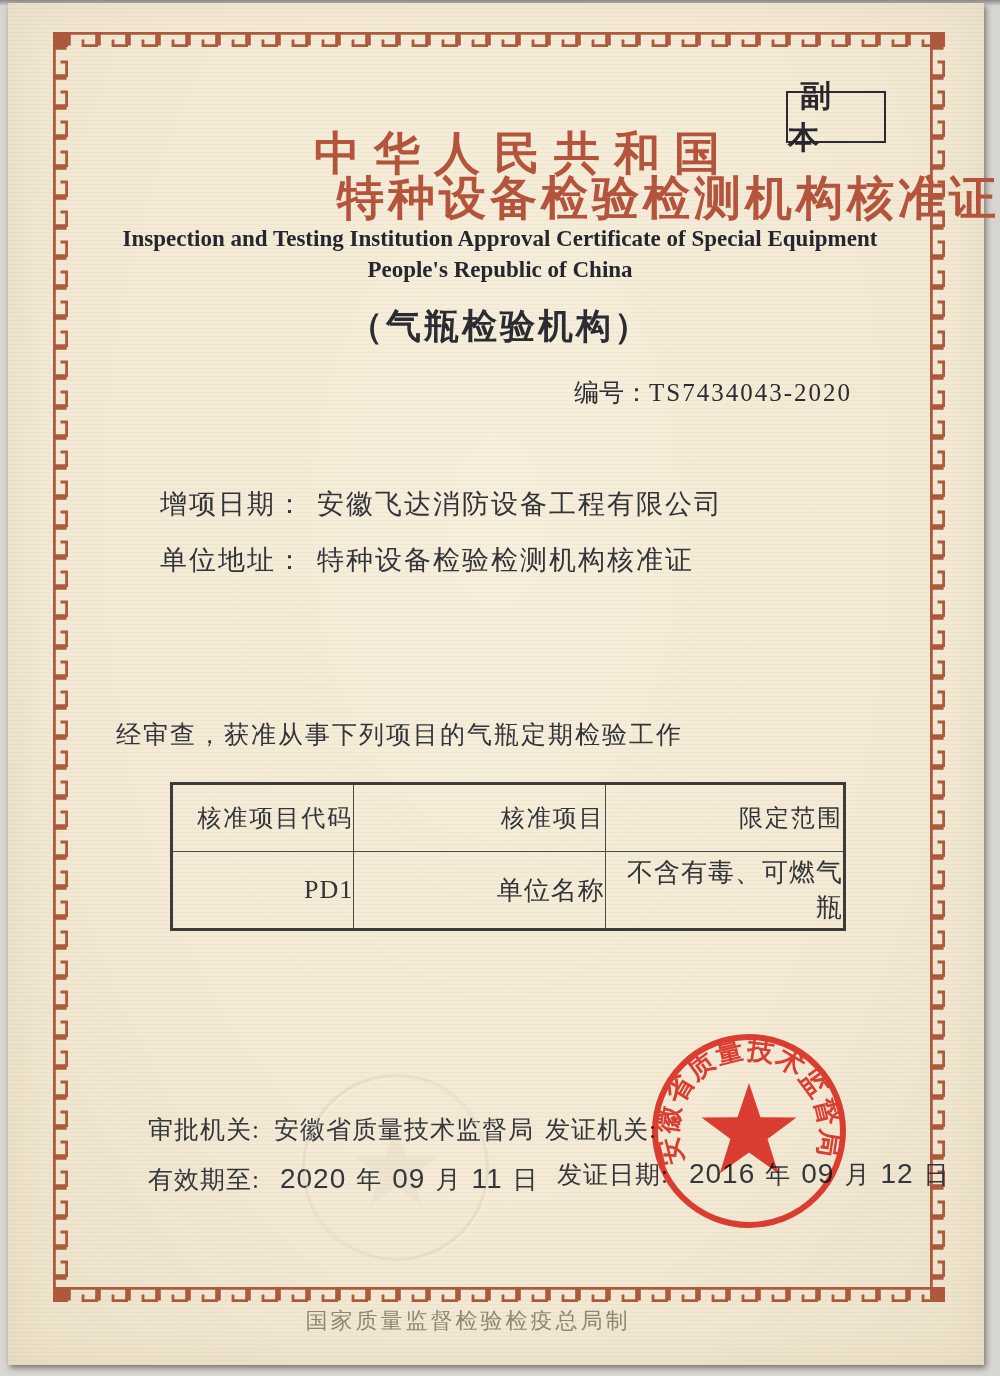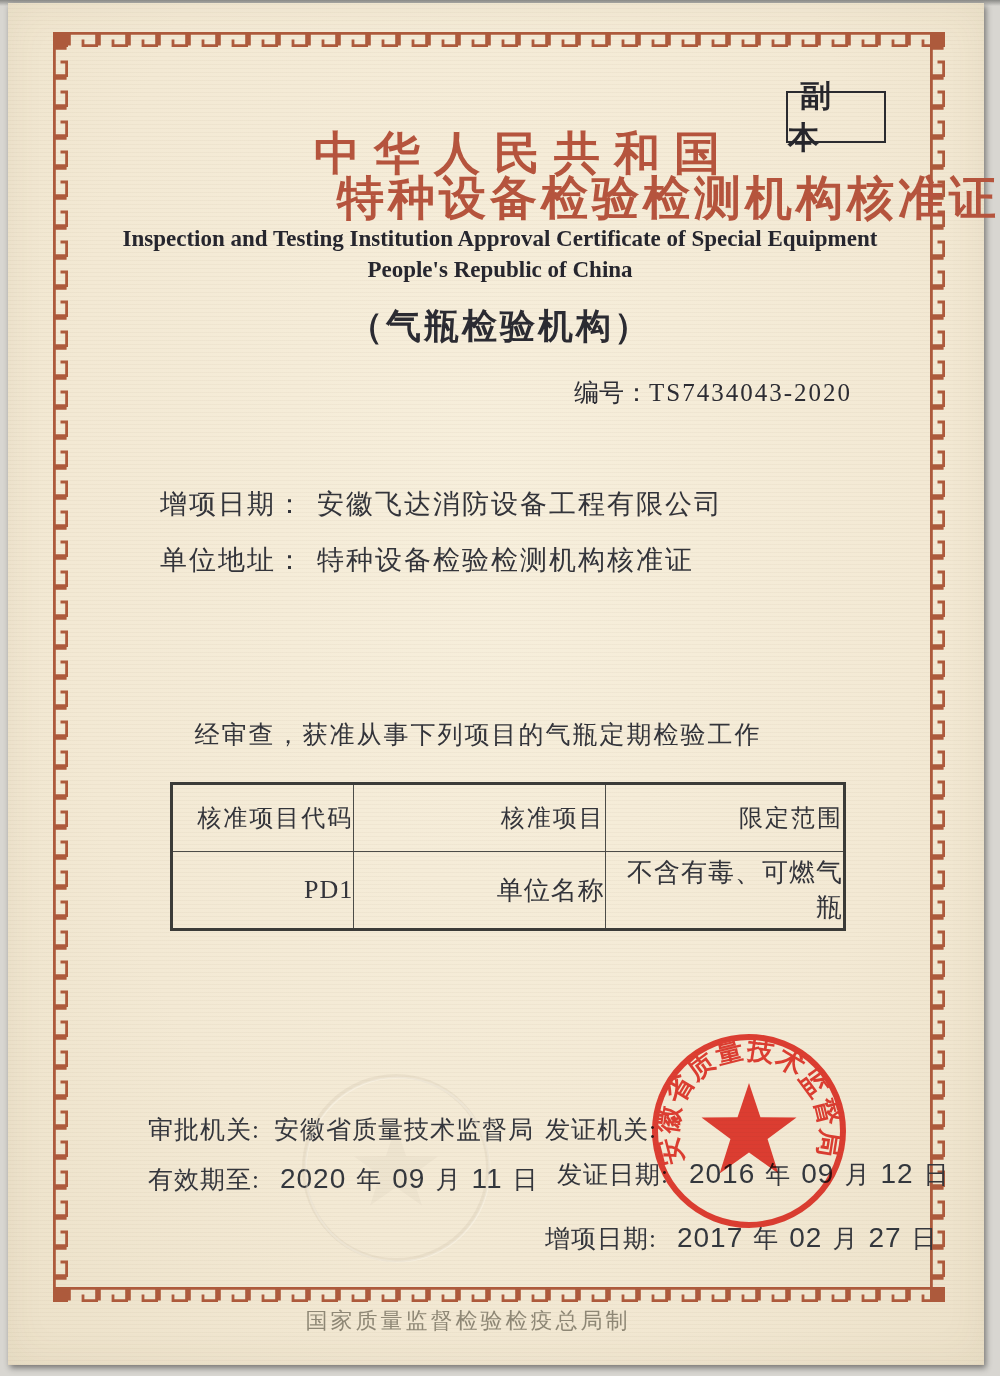--- a/index.html
+++ b/index.html
@@ -25,22 +25,22 @@
   .title-en{position:absolute;left:0;width:1000px;text-align:center;
     font-family:"Liberation Serif",serif;font-weight:700;font-size:23px;color:#26262e;}
   .en1{top:226px;} .en2{top:257px;}
   .subtitle{position:absolute;left:0;top:303px;width:1000px;text-align:center;
     font-size:35px;font-weight:700;letter-spacing:3px;color:#2b2b32;}
   .cert-number{position:absolute;left:574px;top:376px;font-size:25px;color:#2c2c33;}
   .cert-number .num{letter-spacing:2px;}
   .field{position:absolute;left:160px;font-size:27px;color:#33343a;letter-spacing:2px;}
   .field .val{margin-left:12px;}
   .f-name{top:486px;} .f-addr{top:542px;}
-  .statement{position:absolute;left:68px;top:718px;width:820px;text-align:center;
-    font-size:25px;letter-spacing:2px;color:#33343a;}
+  .statement{position:absolute;left:68px;top:718px;width:820px;text-align:left;
+    font-size:25px;letter-spacing:2px;color:#33343a;padding-left:48px;}
   table.approve{position:absolute;left:170px;top:782px;width:676px;height:144px;
     border-collapse:collapse;table-layout:fixed;}
   table.approve th,table.approve td{border:1.5px solid #4c4c48;text-align:right;
     font-weight:400;color:#33343a;padding:0;}
   table.approve{border:3px solid #3b3b38;}
   table.approve th{height:66px;font-size:24px;letter-spacing:2px;}
   table.approve td{height:76px;font-size:26px;letter-spacing:1px;}
   .c1{width:27%;} .c2{width:37.5%;} .c3{width:35.5%;}
   .brow{position:absolute;font-size:25px;color:#34363c;letter-spacing:1px;white-space:nowrap;}
   .brow .lbl{margin-right:14px;}
@@ -134,23 +134,20 @@
   <div class="brow r-valid">
     <span class="lbl">有效期至:</span><span class="digits">2020</span><span class="cn-unit">年</span><span class="digits">09</span><span class="cn-unit">月</span><span class="digits">11</span><span class="cn-unit">日</span>
   </div>
 
   <div class="brow r-issuer">
     <span class="lbl">发证机关:</span>
   </div>
   <div class="brow r-issuedate">
     <span class="lbl">发证日期:</span><span class="digits">2016</span><span class="cn-unit">年</span><span class="digits">09</span><span class="cn-unit">月</span><span class="digits">12</span><span class="cn-unit">日</span>
   </div>
-  <div class="brow r-addition">
-    <span class="lbl">增项日期:</span><span class="digits">2017</span><span class="cn-unit">年</span><span class="digits">02</span><span class="cn-unit">月</span><span class="digits">27</span><span class="cn-unit">日</span>
-  </div>
 
   <svg class="emboss-svg" width="215" height="215">
     <circle cx="108" cy="108" r="92" fill="none" stroke="rgba(255,252,242,0.55)" stroke-width="2" transform="translate(1.5,1.5)"></circle>
     <circle cx="108" cy="108" r="92" fill="none" stroke="rgba(110,92,62,0.10)" stroke-width="4"></circle>
     <polygon transform="translate(108,110)" fill="rgba(110,92,62,0.06)" points="0,-44 10.1,-13.9 41.8,-13.6 16.3,5.3 25.9,35.6 0,17.2 -25.9,35.6 -16.3,5.3 -41.8,-13.6 -10.1,-13.9"></polygon>
   </svg>
 
   <svg class="seal-svg" width="230" height="230">
     <defs>
       <path id="sealArc" d="M49.8,145.4 A72,72 0 1 1 180.2,145.4" fill="none"></path>

